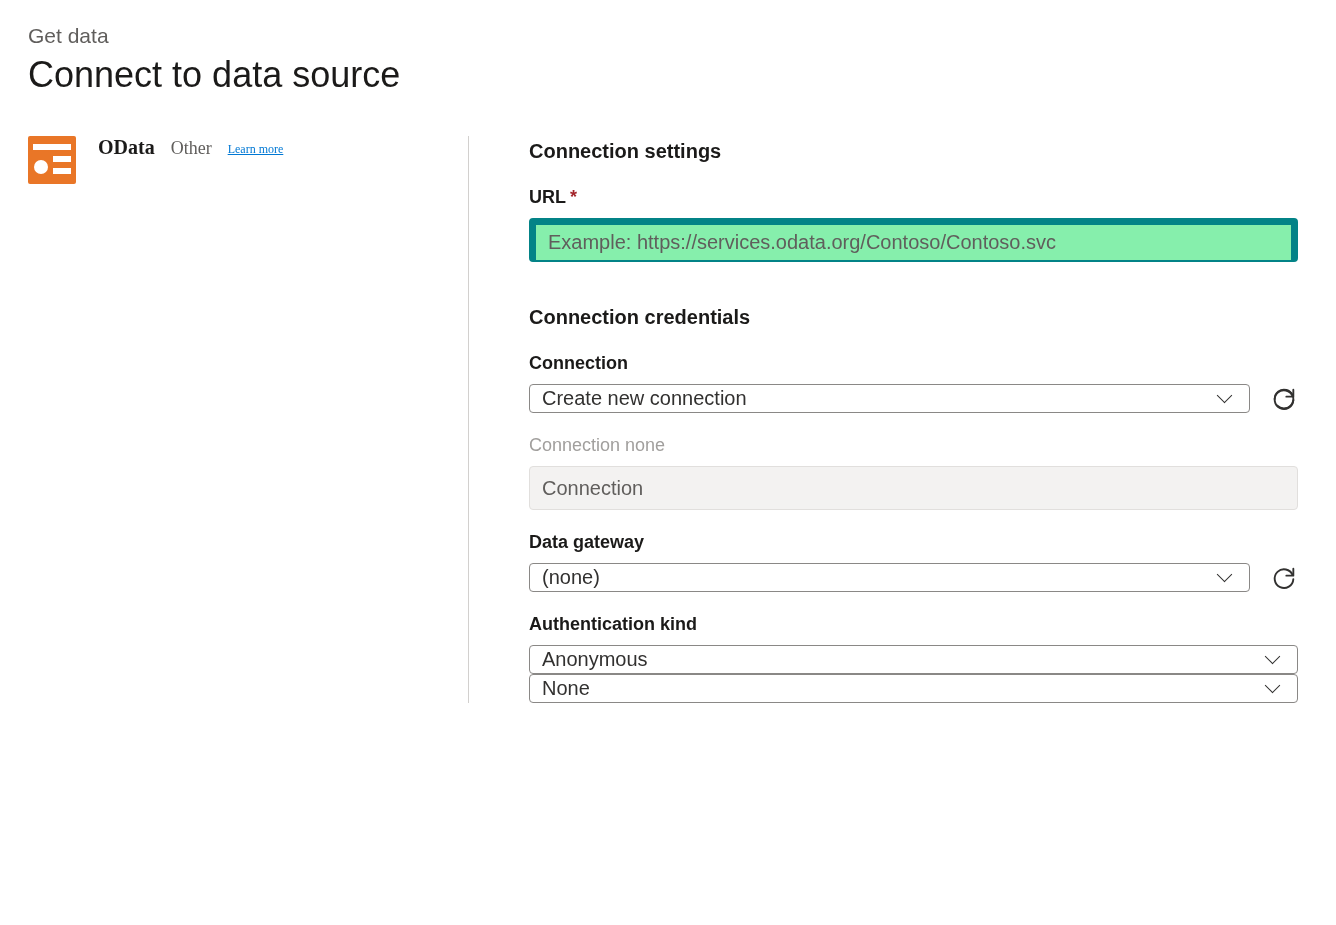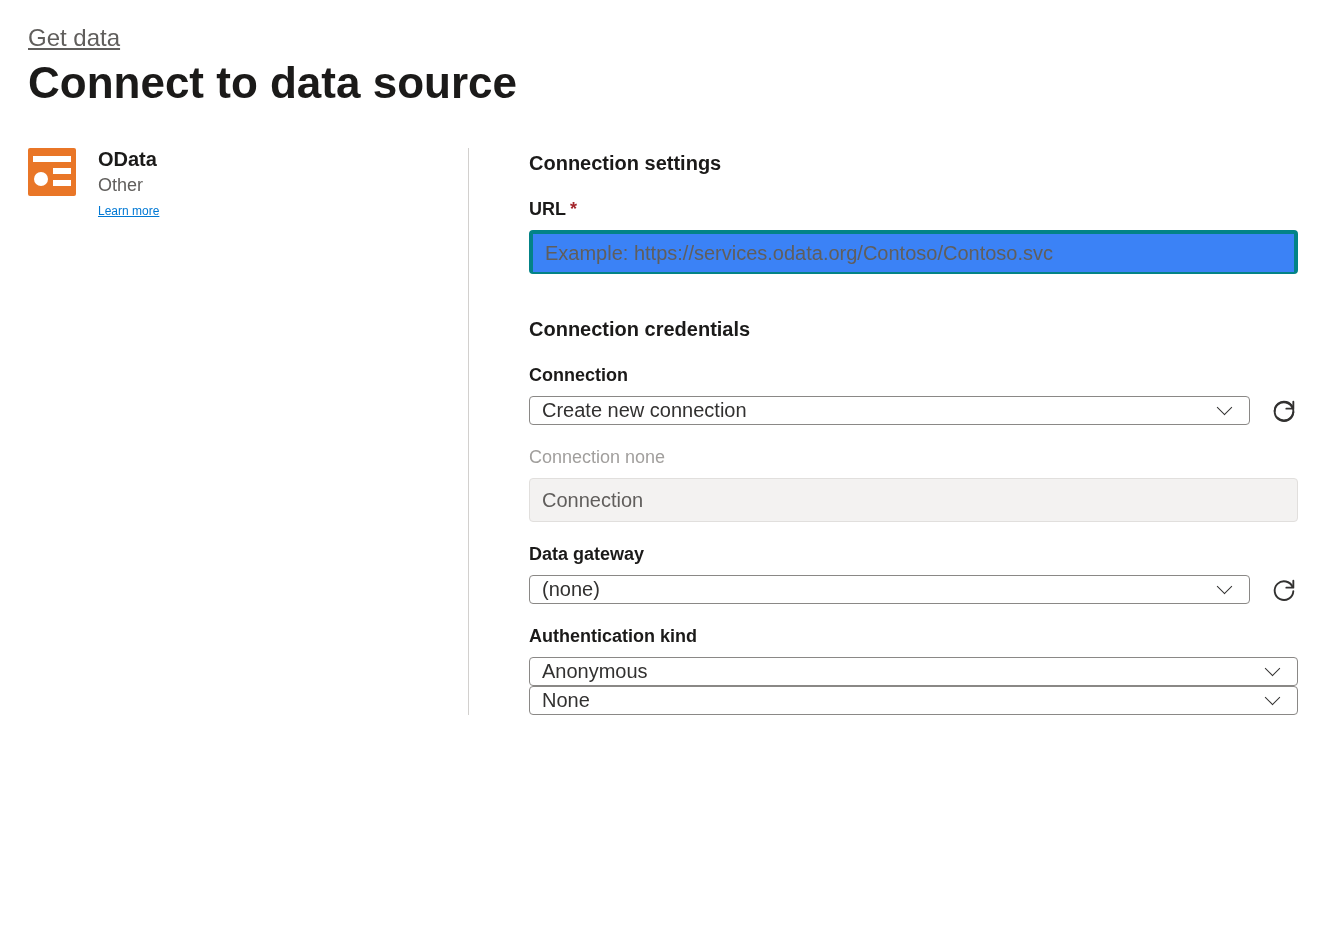--- a/index.html
+++ b/index.html
@@ -5,28 +5,27 @@
   * { box-sizing: border-box; }
   body {
     margin: 0;
     padding: 24px 28px;
     font-family: "Segoe UI", -apple-system, BlinkMacSystemFont, sans-serif;
     color: #323130;
     background: #fff;
     font-size: 16px;
   }
   .breadcrumb {
-    font-size: 24px;
+    font-size: 21px;
     color: #605e5c;
     margin-bottom: 6px;
-    text-decoration: underline;
   }
   .page-title {
-    font-size: 44px;
-    font-weight: 700;
+    font-size: 36px;
+    font-weight: 400;
     color: #1b1a19;
     margin: 0 0 40px 0;
   }
   .columns {
     display: flex;
     gap: 0;
   }
   .left-col {
     width: 440px;
     padding-right: 40px;
@@ -55,21 +54,21 @@
   .source-icon::after {
     content: "";
     position: absolute;
     background: #fff;
   }
   
   .source-icon .h1 { position:absolute; left:5px; top:8px; width:38px; height:6px; background:#fff; }
   .source-icon .h2 { position:absolute; left:25px; top:20px; width:18px; height:6px; background:#fff; }
   .source-icon .h3 { position:absolute; left:25px; top:32px; width:18px; height:6px; background:#fff; }
   .source-icon .circ { position:absolute; left:6px; top:24px; width:14px; height:14px; background:#fff; border-radius:50%; }
-  .source-info { display:flex; flex-direction:column; gap:2px; }
+  .source-info { display:flex; flex-direction:row; gap:16px;font-family:Liberation Serif, serif; }
   .source-title { font-size: 20px; font-weight:600; color:#1b1a19; }
   .source-category { font-size:18px; color:#605e5c; margin-top:2px; }
   .source-link {
     font-size:12px;
     color:#0078d4;
     text-decoration: underline;
     margin-top:6px;
     cursor:pointer;
     width: fit-content;
   }
@@ -87,26 +86,26 @@
     font-weight:600;
     color:#1b1a19;
     margin: 22px 0 10px 0;
   }
   .field-label.first { margin-top: 0; }
   .field-label.disabled { color:#a19f9d; font-weight:500; }
   .req-asterisk { color:#a4262c; margin-left:4px; }
   .text-input {
     width: 100%;
     height: 44px;
-    border: 4px solid #c4b5fd;
+    border: 7px solid #c4b5fd;
     border-radius: 4px;
     padding: 0 12px;
     font-size: 20px;
     color:#323130;
-    background:#3b82f6;
+    background:#86efac;
     font-family: inherit;
   }
   .text-input.focused {
     border-color:#038387;
     border-bottom: 2px solid #038387;
   }
   .text-input::placeholder { color:#605e5c; }
   .text-input.disabled {
     background:#f3f2f1;
     border:1px solid #e1dfdd;

